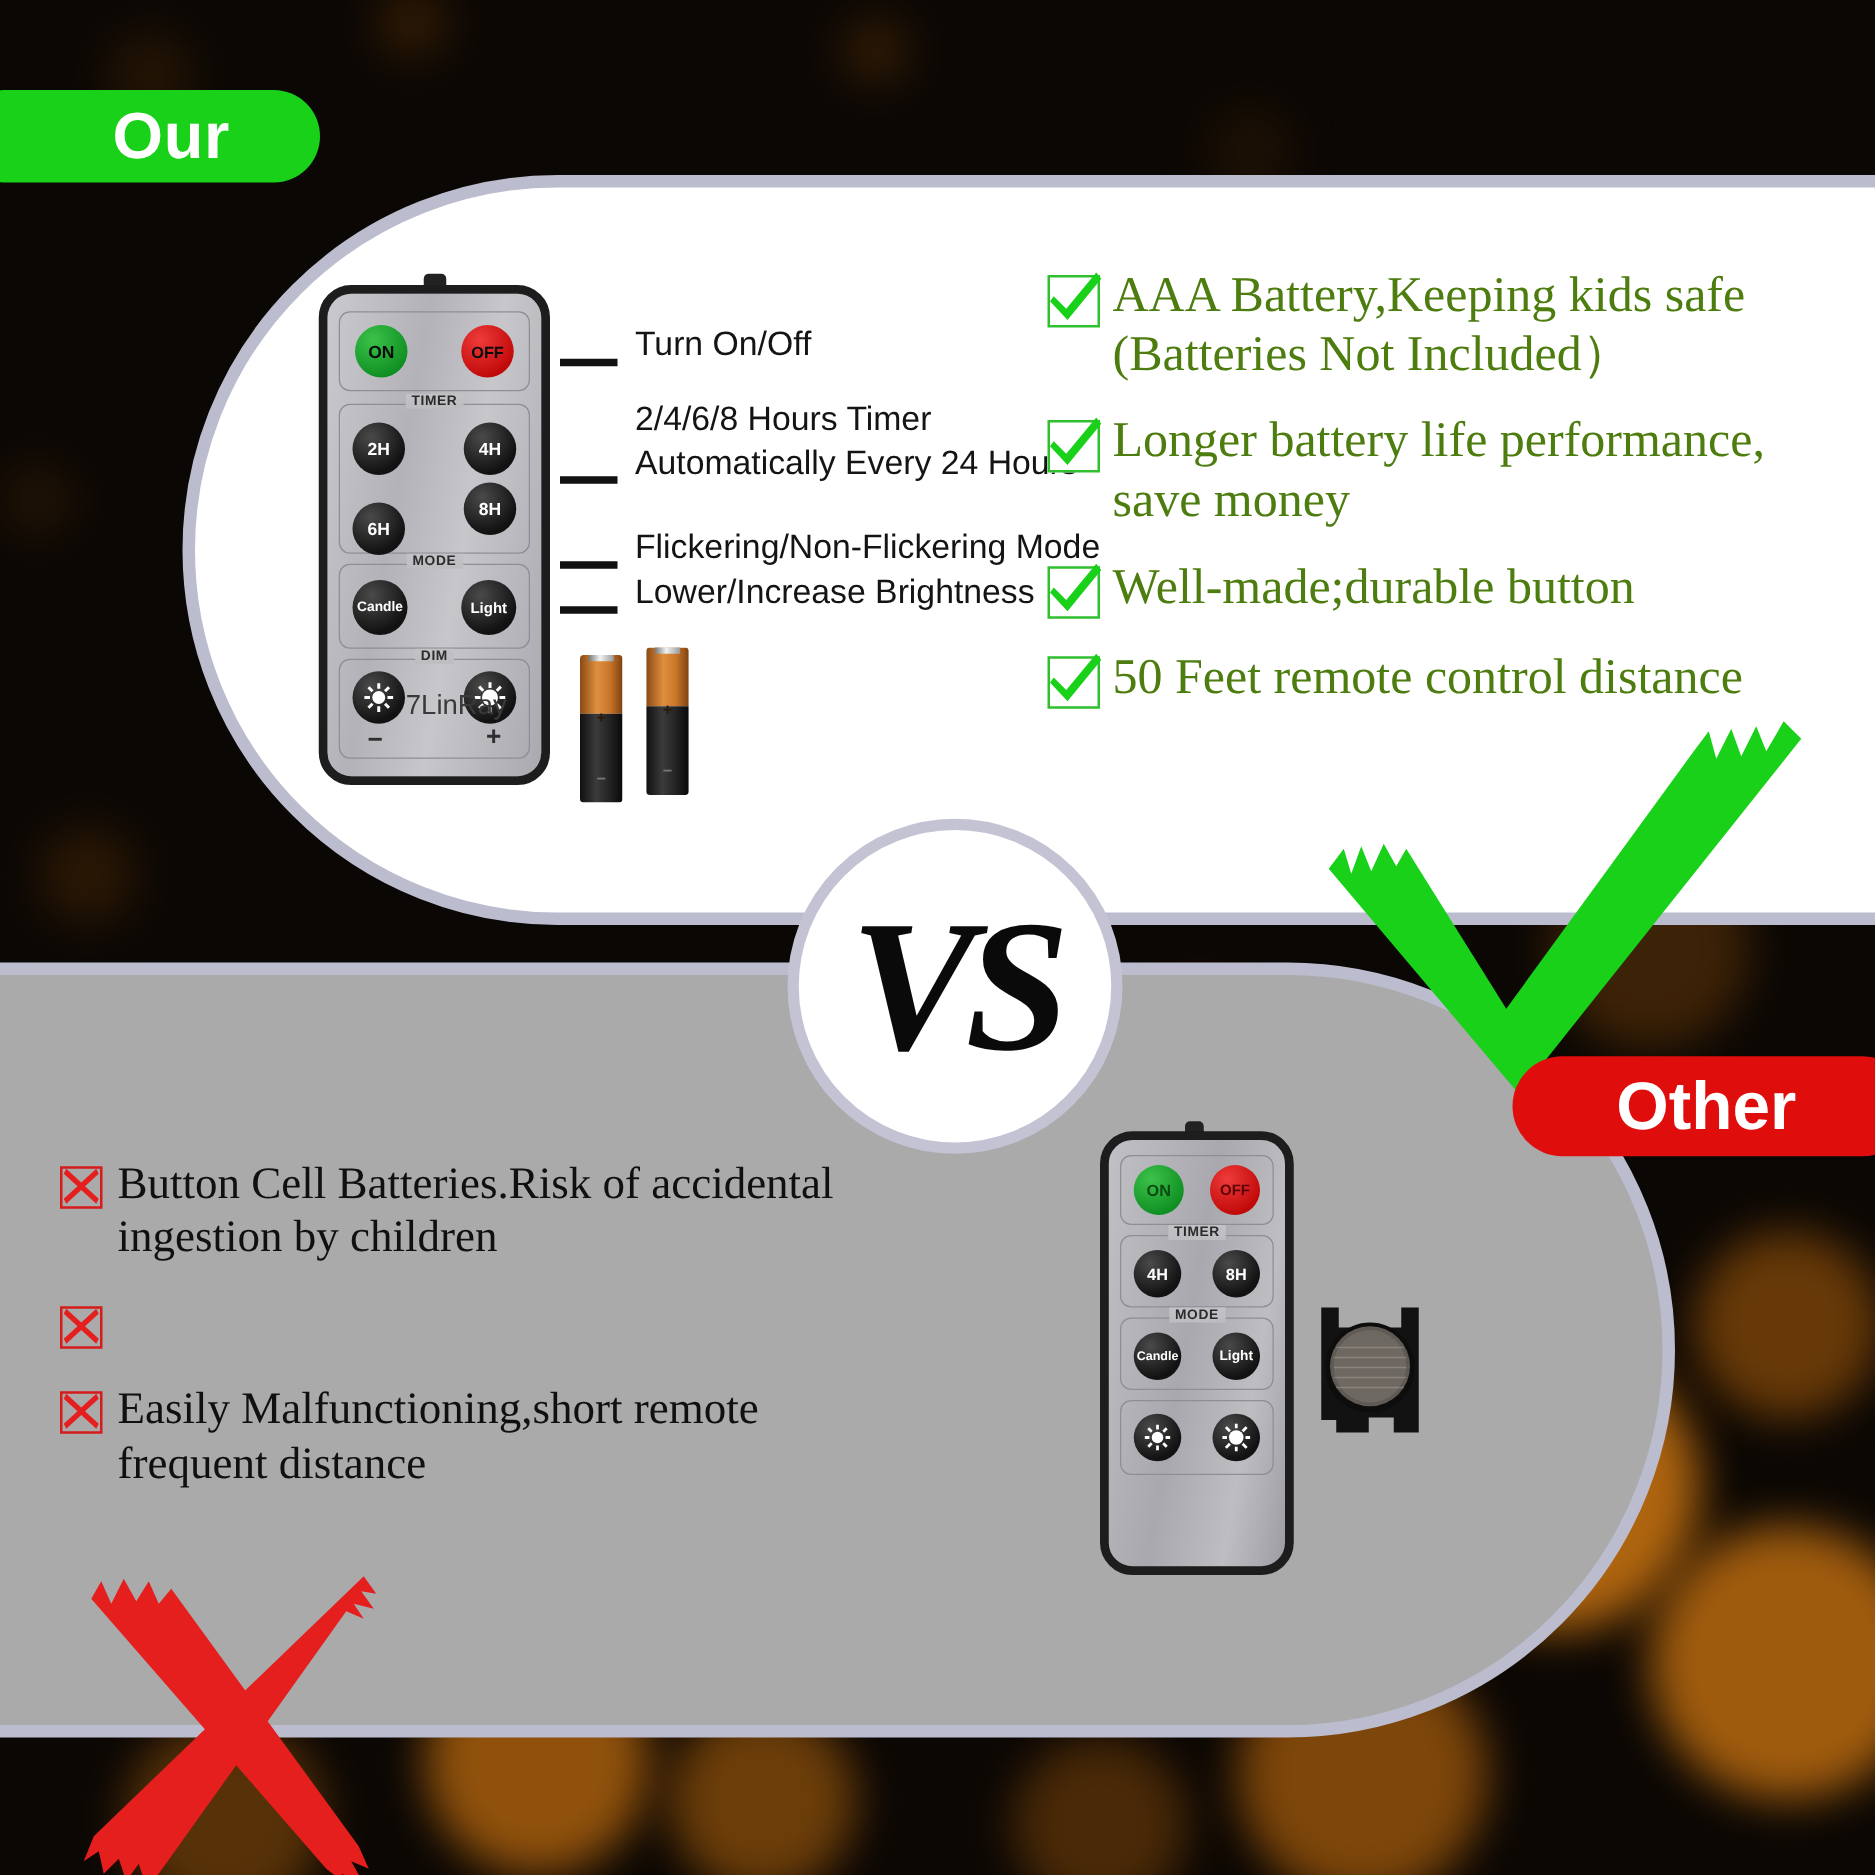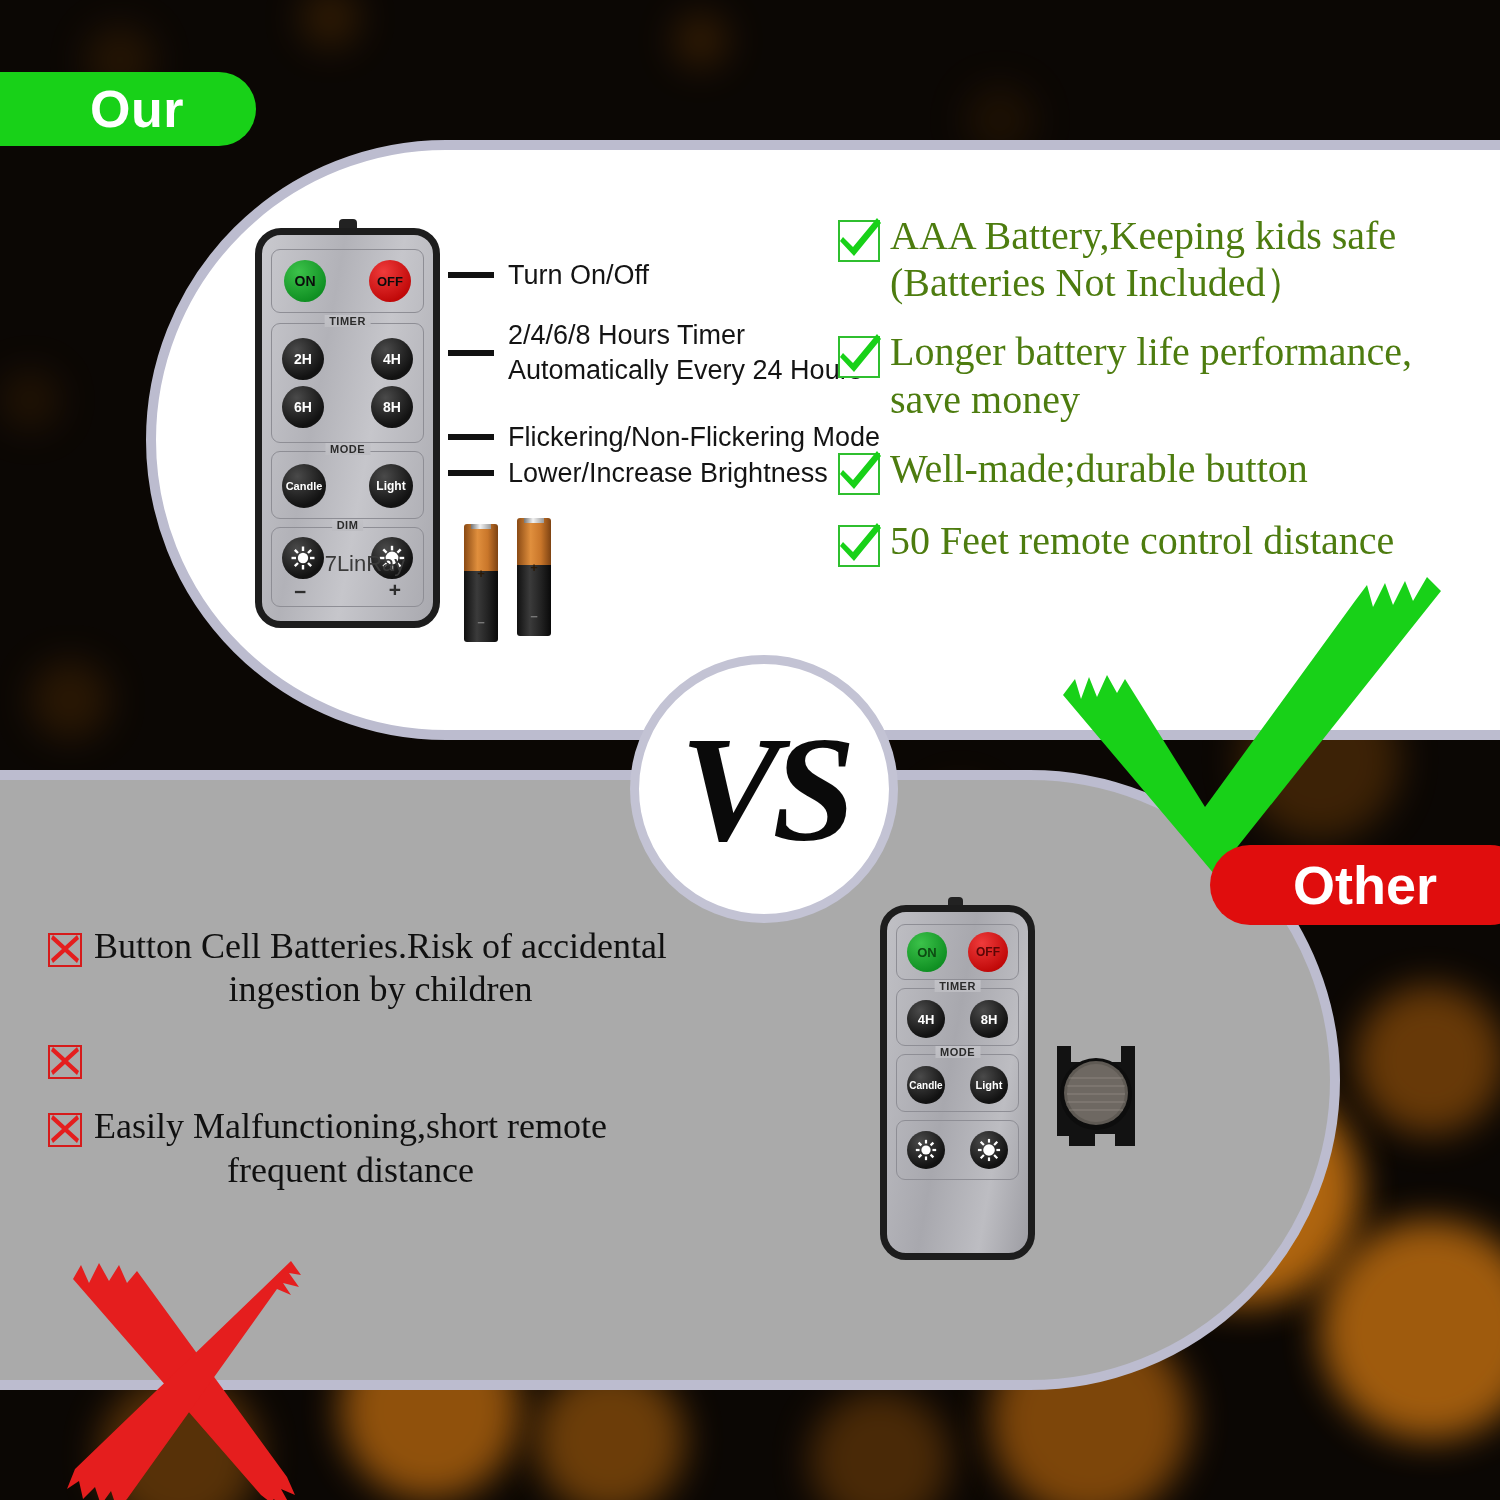--- a/index.html
+++ b/index.html
@@ -106,41 +106,41 @@
   .aaa .bot{height:60%;background:linear-gradient(90deg,#101010,#3b3b3b 38%,#232323 70%,#090909);}
   .aaa .cap{position:absolute;top:-7px;left:7px;width:20px;height:12px;border-radius:4px 4px 0 0;
     background:linear-gradient(90deg,#777,#f2f2f2 45%,#9a9a9a);}
   .aaa .plus{position:absolute;top:42px;left:0;right:0;text-align:center;font-size:13px;color:#2b1a08;font-weight:bold;}
   .aaa .minus{position:absolute;bottom:12px;left:0;right:0;text-align:center;font-size:13px;color:#777;font-weight:bold;}
 
   
   #coinHolder{position:absolute;left:1047px;top:1038px;width:98px;height:118px;z-index:22;}
 
   
-  .calloutRow{position:absolute;display:flex;align-items:center;}
+  .calloutRow{position:absolute;display:flex;align-items:flex-end;}
   .dash{width:46px;height:6px;background:#111;margin-right:14px;flex:none;}
   .calloutTxt{font-size:27px;color:#141414;line-height:1.28;white-space:pre-line;}
 
   
   #proList{position:absolute;left:838px;top:212px;width:670px;z-index:25;}
   .proItem{display:flex;align-items:flex-start;margin-bottom:22px;}
   .chk{width:38px;height:38px;border:2px solid #2fbf2f;flex:none;margin-right:10px;margin-top:8px;position:relative;background:#fff;}
   .chk svg{position:absolute;left:-3px;top:-9px;}
   .proTxt{
     font-family:"Liberation Serif", serif;
     font-size:40px;color:#4d7c0f;line-height:1.18;
   }
 
   #conList{position:absolute;left:48px;top:925px;width:760px;z-index:25;}
   .conItem{display:flex;align-items:flex-start;margin-bottom:26px;}
   .xbox{width:30px;height:30px;border:2px solid #d61b1b;flex:none;margin-right:12px;margin-top:8px;position:relative;background:transparent;}
   .xbox svg{position:absolute;left:-1px;top:-2px;}
   .conTxt{
     font-family:"Liberation Serif", serif;
-    font-size:36px;color:#101010;line-height:1.2;text-align:center;
+    font-size:36px;color:#101010;line-height:1.2;
   }
 
   
   #bigCheck{position:absolute;left:1055px;top:575px;width:400px;height:310px;z-index:28;}
   #bigX{position:absolute;left:55px;top:1255px;width:300px;height:255px;z-index:28;}
 </style>
 </head>
 <body>
 
 <div id="bg">
@@ -201,21 +201,21 @@
 
   <div class="grp" style="top:14px;height:62px;">
     <div class="btn grn" style="left:12px;top:10px;width:42px;height:42px;font-size:14px;">ON</div>
     <div class="btn red" style="right:12px;top:10px;width:42px;height:42px;font-size:13px;">OFF</div>
   </div>
 
   <div class="grp" style="top:88px;height:118px;">
     <div class="grpLabel">TIMER</div>
     <div class="btn blk" style="left:10px;top:14px;width:42px;height:42px;font-size:14px;">2H</div>
     <div class="btn blk" style="right:10px;top:14px;width:42px;height:42px;font-size:14px;">4H</div>
-    <div class="btn blk" style="left:10px;top:62px;width:42px;height:42px;font-size:14px;text-align:center;">6H</div>
+    <div class="btn blk" style="left:10px;top:78px;width:42px;height:42px;font-size:14px;text-align:center;">6H</div>
     <div class="btn blk" style="right:10px;top:62px;width:42px;height:42px;font-size:14px;">8H</div>
   </div>
 
   <div class="grp" style="top:216px;height:66px;">
     <div class="grpLabel">MODE</div>
     <div class="btn blk" style="left:10px;top:12px;width:44px;height:44px;font-size:11px;">Candle</div>
     <div class="btn blk" style="right:10px;top:12px;width:44px;height:44px;font-size:12px;">Light</div>
   </div>
 
   <div class="grp" style="top:292px;height:78px;">

